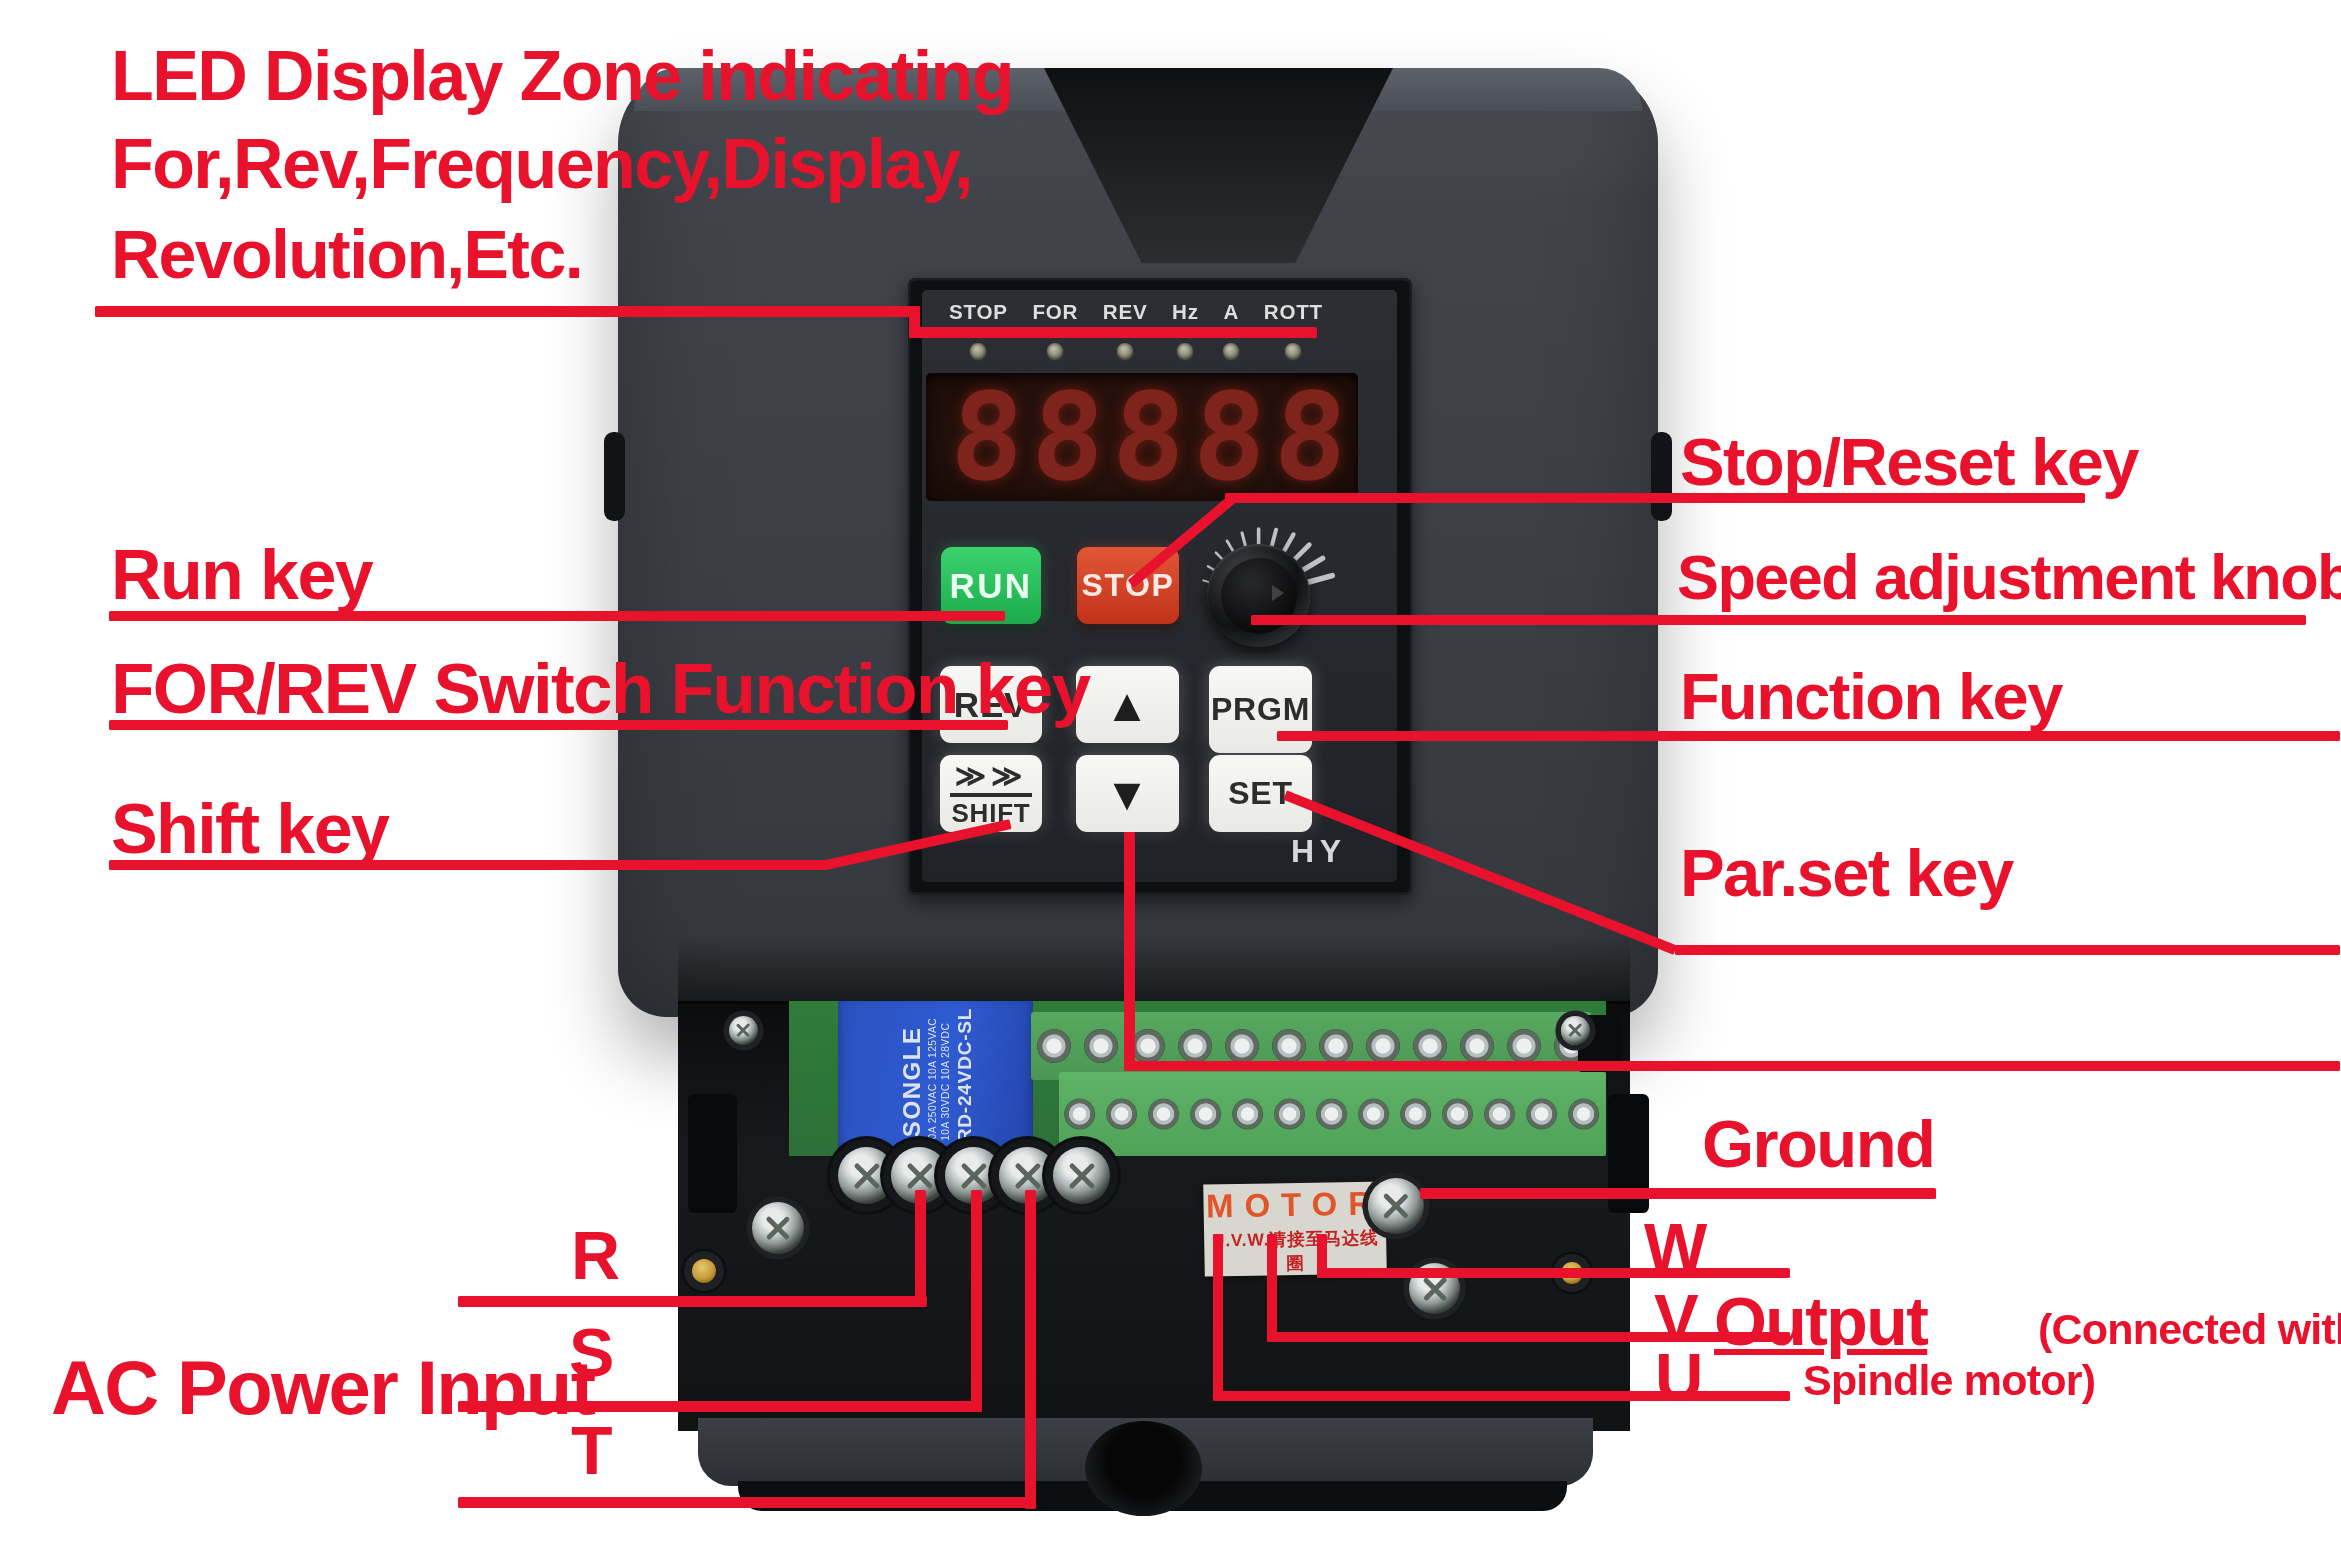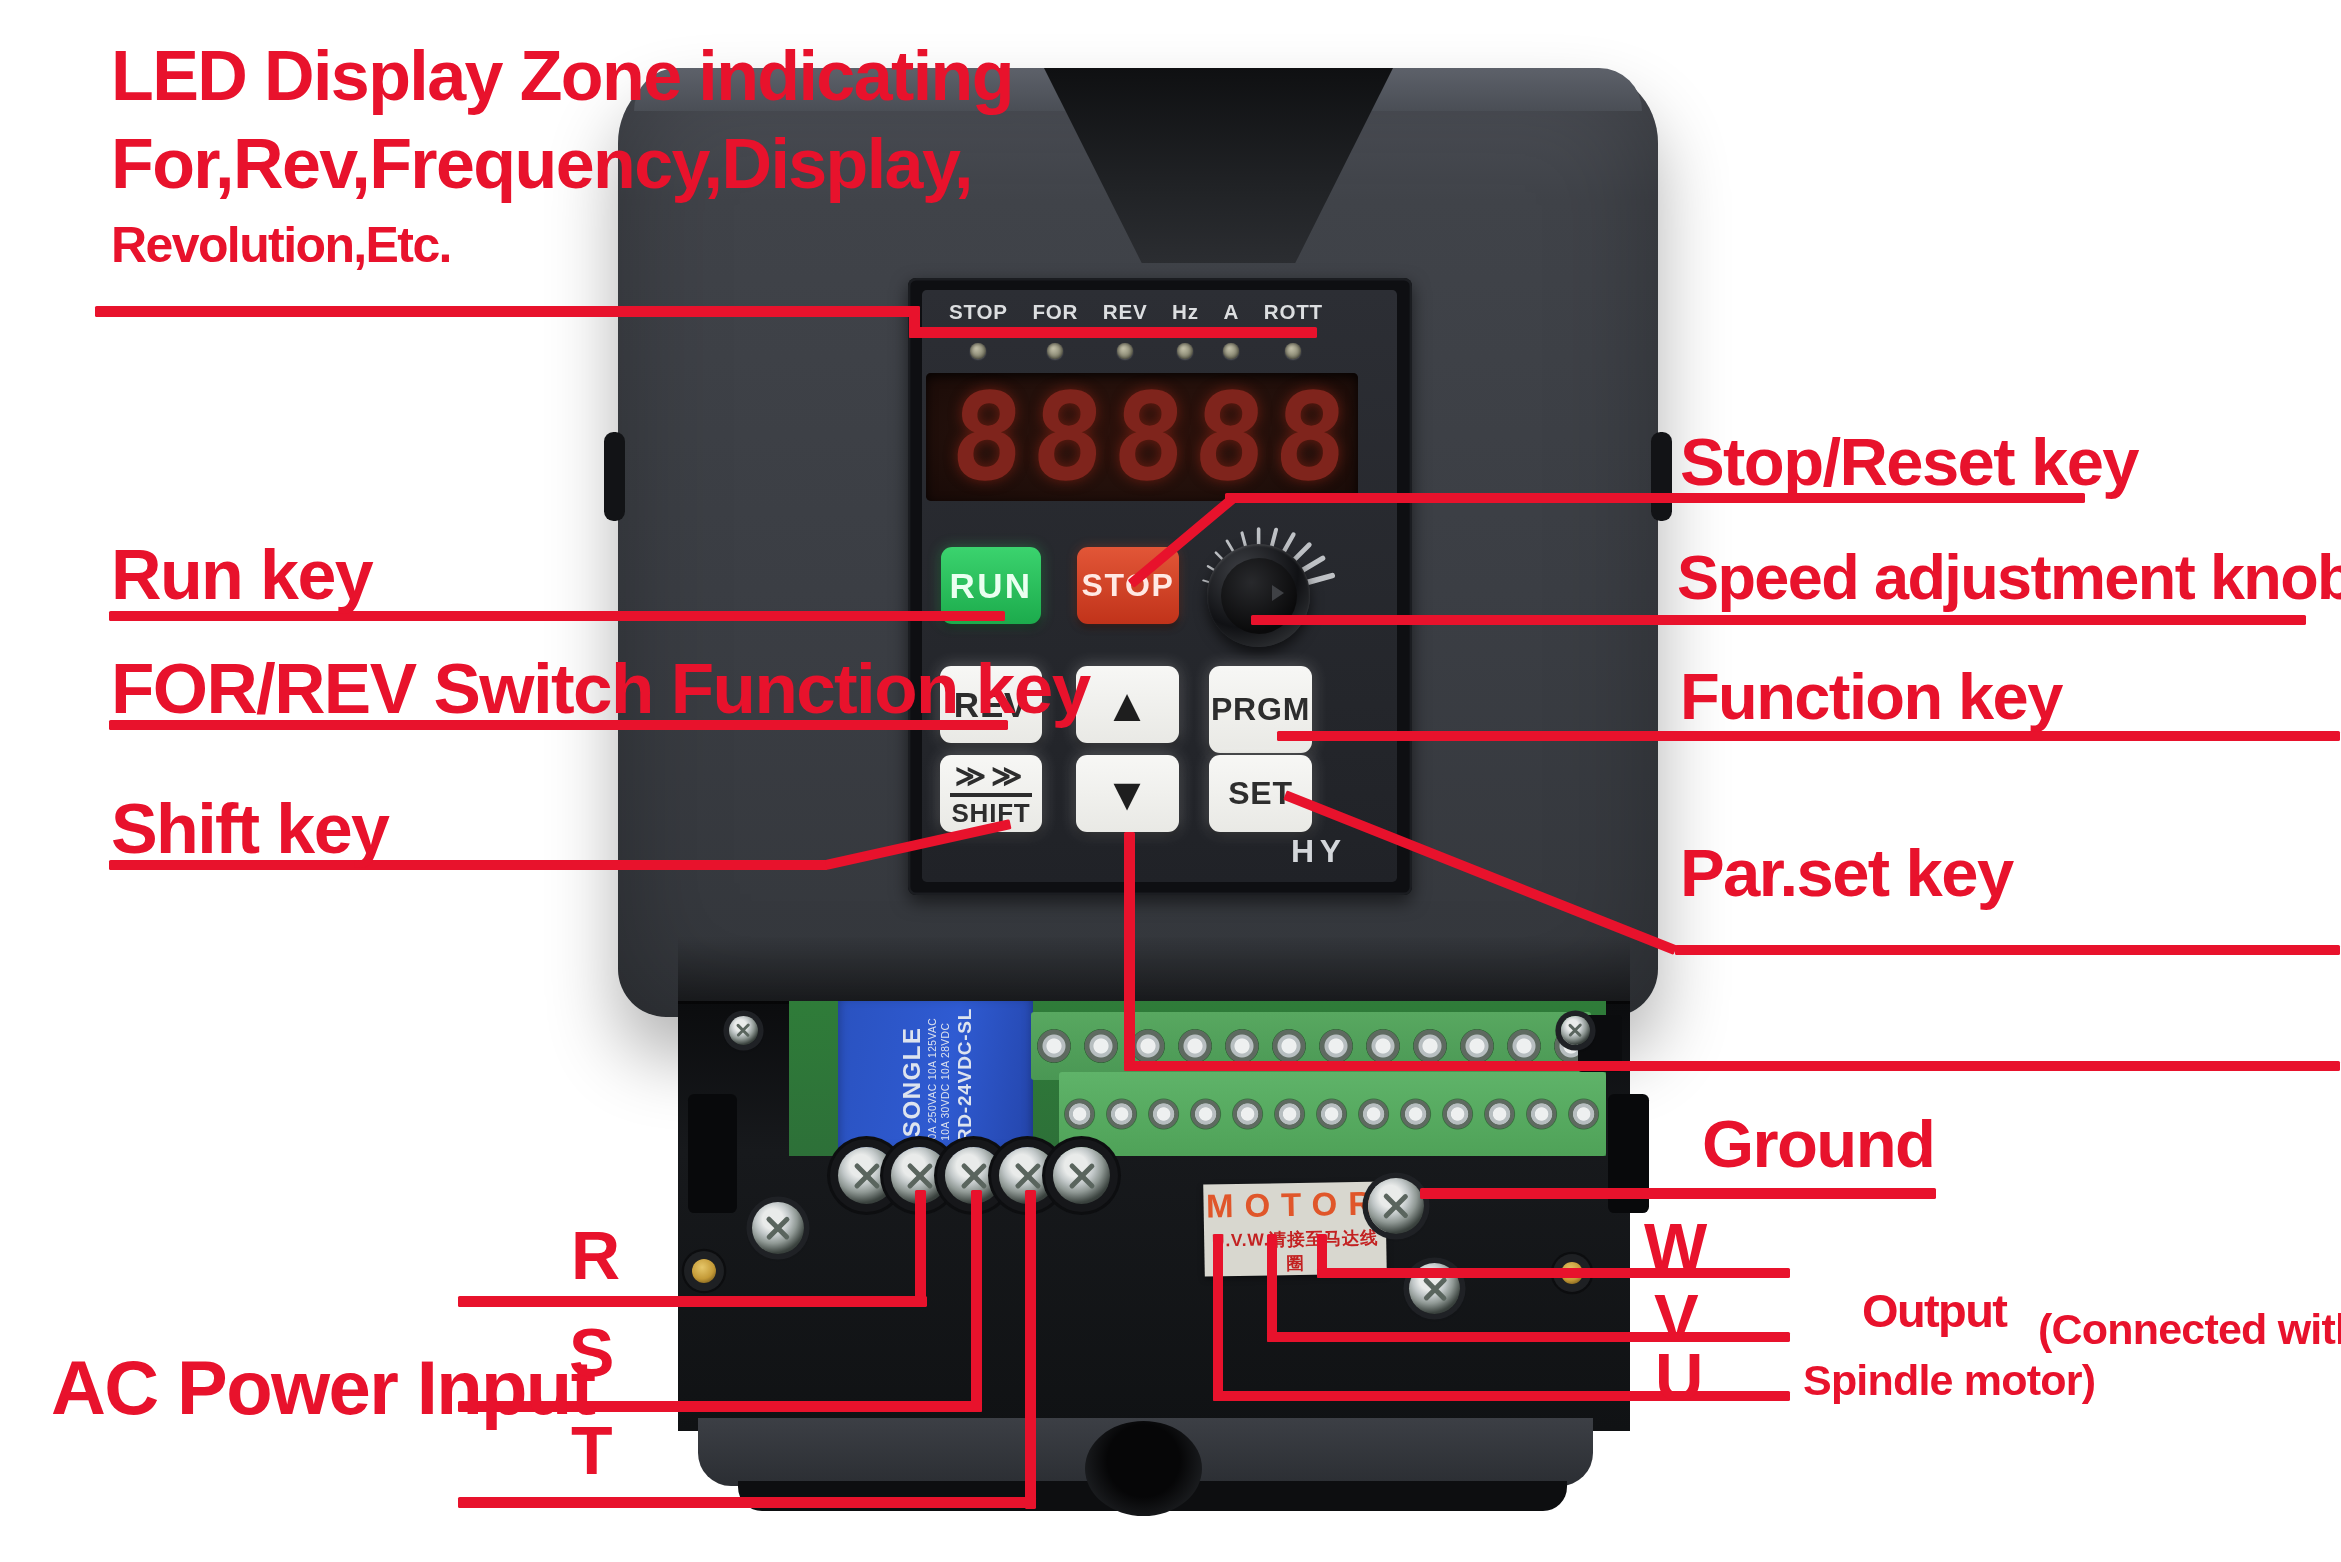--- a/index.html
+++ b/index.html
@@ -233,21 +233,21 @@
   </div>
   <div class="btn key" style="left:1076px;top:755px;width:103px;height:77px;">
     <span class="arr">▼</span>
   </div>
   <div class="btn key" style="left:1209px;top:755px;width:103px;height:77px;font-size:32px;">SET</div>
 
   <div class="hy">HY</div>
 
   <div class="ann" style="left:111px;top:40px;font-size:70px;">LED Display Zone indicating</div>
   <div class="ann" style="left:111px;top:128px;font-size:70px;">For,Rev,Frequency,Display,</div>
-  <div class="ann" style="left:111px;top:219px;font-size:50px;">Revolution,Etc.</div>
+  <div class="ann" style="left:111px;top:219px;font-size:68px;">Revolution,Etc.</div>
   <div class="ln" style="left:95px;top:306px;width:825px;height:11px;"></div>
   <div class="ln" style="left:909px;top:306px;width:11px;height:32px;"></div>
   <div class="ln" style="left:909px;top:327px;width:408px;height:11px;"></div>
 
   <div class="ann" style="left:111px;top:539px;font-size:70px;">Run key</div>
   <div class="ln" style="left:109px;top:611px;width:896px;height:10.3px;"></div>
 
   <div class="ann" style="left:111px;top:652px;font-size:71px;">FOR/REV Switch Function key</div>
   <div class="ln" style="left:109px;top:720px;width:899px;height:10.3px;"></div>
 
@@ -280,21 +280,21 @@
   <div class="ln" style="left:1317px;top:1268px;width:473px;height:10.3px;"></div>
 
   <div class="ann" style="left:1654px;top:1283px;font-size:67px;">V</div>
   <div class="ln" style="left:1267px;top:1234px;width:10.3px;height:108px;"></div>
   <div class="ln" style="left:1267px;top:1332px;width:523px;height:10.3px;"></div>
 
   <div class="ann" style="left:1655px;top:1342px;font-size:67px;">U</div>
   <div class="ln" style="left:1213px;top:1234px;width:10.3px;height:167px;"></div>
   <div class="ln" style="left:1213px;top:1391px;width:577px;height:10.3px;"></div>
 
-  <div class="ann" style="left:1862px;top:1286px;font-size:47px;">Output</div>
+  <div class="ann" style="left:1714px;top:1286px;font-size:68px;text-decoration:underline;">Output</div>
   <div class="ann" style="left:2038px;top:1307px;font-size:43px;letter-spacing:-0.8px;">(Connected with</div>
   <div class="ann" style="left:1803px;top:1358px;font-size:43px;letter-spacing:-0.8px;">Spindle motor)</div>
 
   <div class="ann" style="left:51px;top:1348px;font-size:76px;">AC Power Input</div>
   <div class="ann" style="left:571px;top:1220px;font-size:68px;">R</div>
   <div class="ln" style="left:458px;top:1296px;width:469px;height:11px;"></div>
   <div class="ln" style="left:915px;top:1190px;width:11px;height:117px;"></div>
   <div class="ann" style="left:569px;top:1317px;font-size:68px;">S</div>
   <div class="ln" style="left:458px;top:1401px;width:524px;height:11px;"></div>
   <div class="ln" style="left:971px;top:1190px;width:11px;height:222px;"></div>

